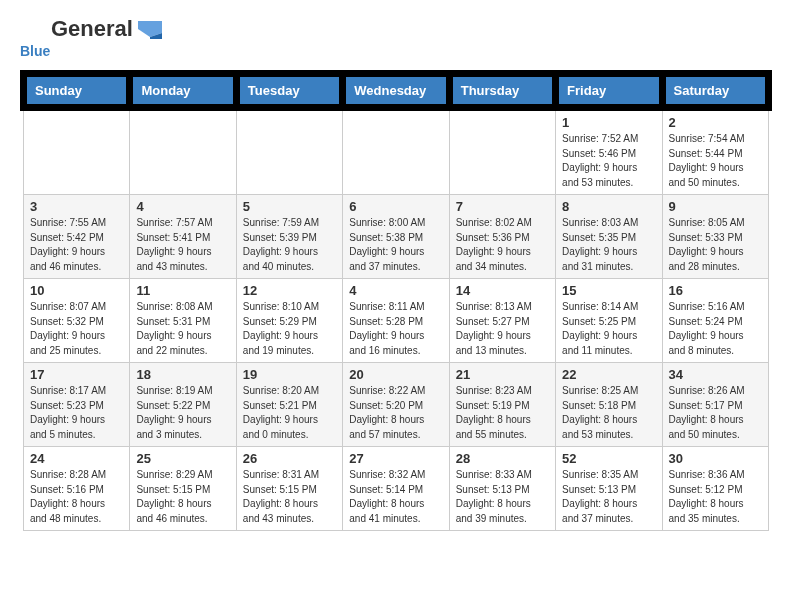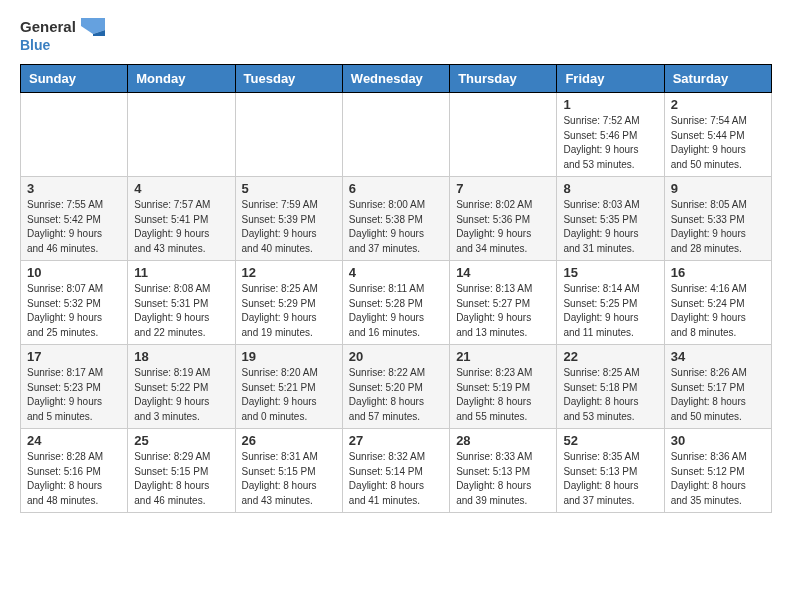--- a/index.html
+++ b/index.html
@@ -4,36 +4,36 @@
   <style>
     * { box-sizing: border-box; margin: 0; padding: 0; }
     body { font-family: Arial, sans-serif; background: #fff; width: 792px; min-height: 612px; }
     .container { padding: 16px 20px; }
     .header { display: flex; justify-content: space-between; align-items: flex-start; margin-bottom: 10px; }
     .logo { display: flex; flex-direction: column; align-items: flex-start; }
     .title-block { text-align: right; }
     .month-title { font-size: 36px; font-weight: normal; color: #333; }
     .location { font-size: 16px; color: #555; }
     table { width: 100%; border-collapse: collapse; font-size: 11px; }
-    thead th { background: #3a7fc1; color: #fff; text-align: left; padding: 6px 8px; font-size: 13px; border: 1px solid #000000; }
+    thead th { background: #3a7fc1; color: #fff; text-align: left; padding: 6px 8px; font-size: 13px; border: 7px solid #000000; }
     tbody td { border: 1px solid #ccc; padding: 4px 6px; vertical-align: top; width: 14.28%; min-height: 70px; background: #fff; }
     tbody tr:nth-child(even) td { background: #f5f5f5; }
     .day-num { font-size: 13px; font-weight: bold; color: #333; display: block; margin-bottom: 2px; }
     .day-info { font-size: 10px; color: #333; line-height: 1.45; }
     td.empty { background: #fff; }
     tbody tr:nth-child(even) td.empty { background: #f5f5f5; }
   </style>
 </head>
 <body>
 
 <div class="container">
   <div class="header">
     <div class="logo">
         <div style="display: flex; align-items: center;">
-          <span style="font-size: 15px; font-weight: bold; color: rgb(51, 51, 51);">General</span>
+          <span style="font-size: 22px; font-weight: bold; color: rgb(51, 51, 51); margin-left: 31px;">General</span>
           <svg viewBox="0 0 28 20" width="28" height="20" style="margin-left: 3px;">
             <polygon points="2,2 26,2 26,14 14,18 2,10" fill="#4a90d9" opacity="0.85"></polygon>
             <polygon points="14,18 26,14 26,20 14,20" fill="#2266aa"></polygon>
           </svg>
         </div>
         <div><span style="font-size: 14px; font-weight: bold; color: rgb(58, 127, 193);">Blue</span></div>
       </div>
     <div class="title-block">
       <div class="month-title"></div>
       <div class="location"></div>
@@ -124,21 +124,21 @@
 Daylight: 9 hours and 25 minutes.</div>
           </td>
           <td>
             <span class="day-num">11</span>
             <div class="day-info">Sunrise: 8:08 AM
 Sunset: 5:31 PM
 Daylight: 9 hours and 22 minutes.</div>
           </td>
           <td>
             <span class="day-num">12</span>
-            <div class="day-info">Sunrise: 8:25 AM
+            <div class="day-info">Sunrise: 8:10 AM
 Sunset: 5:29 PM
 Daylight: 9 hours and 19 minutes.</div>
           </td>
           <td>
             <span class="day-num">4</span>
             <div class="day-info">Sunrise: 8:11 AM
 Sunset: 5:28 PM
 Daylight: 9 hours and 16 minutes.</div>
           </td>
           <td>
@@ -148,21 +148,21 @@
 Daylight: 9 hours and 13 minutes.</div>
           </td>
           <td>
             <span class="day-num">15</span>
             <div class="day-info">Sunrise: 8:14 AM
 Sunset: 5:25 PM
 Daylight: 9 hours and 11 minutes.</div>
           </td>
           <td>
             <span class="day-num">16</span>
-            <div class="day-info">Sunrise: 4:16 AM
+            <div class="day-info">Sunrise: 5:16 AM
 Sunset: 5:24 PM
 Daylight: 9 hours and 8 minutes.</div>
           </td>
         </tr>
         <tr>
           <td>
             <span class="day-num">17</span>
             <div class="day-info">Sunrise: 8:17 AM
 Sunset: 5:23 PM
 Daylight: 9 hours and 5 minutes.</div>

